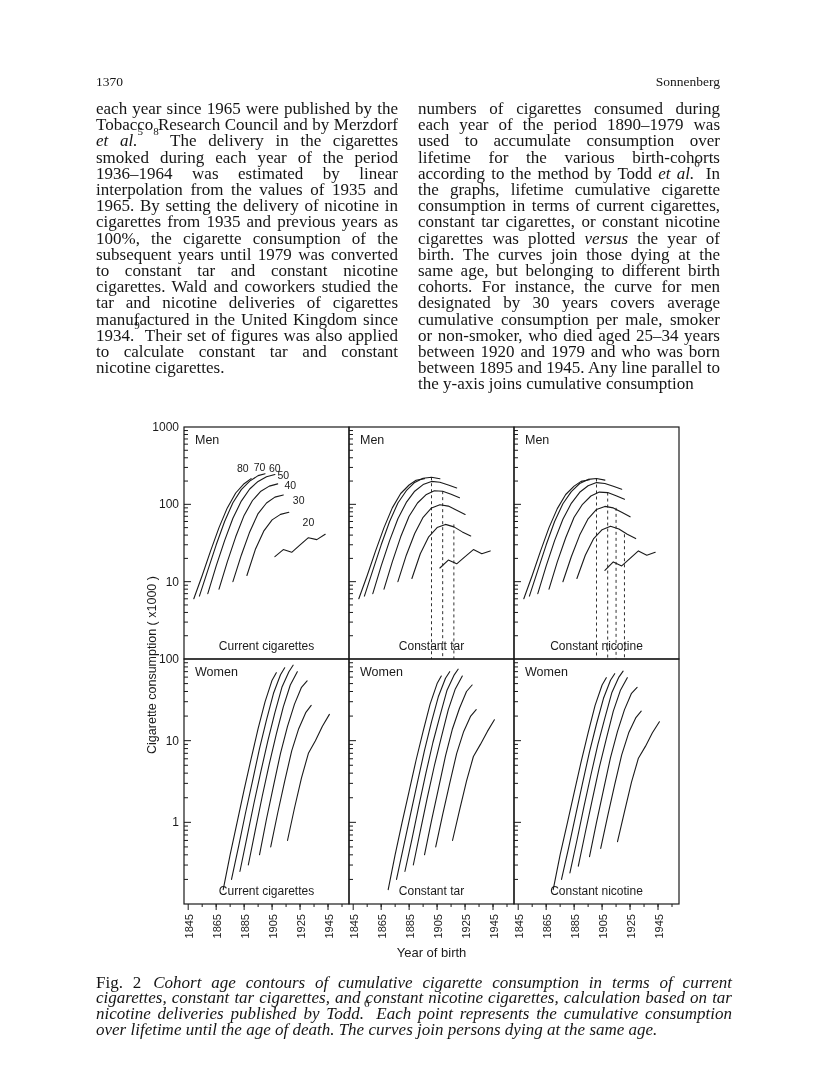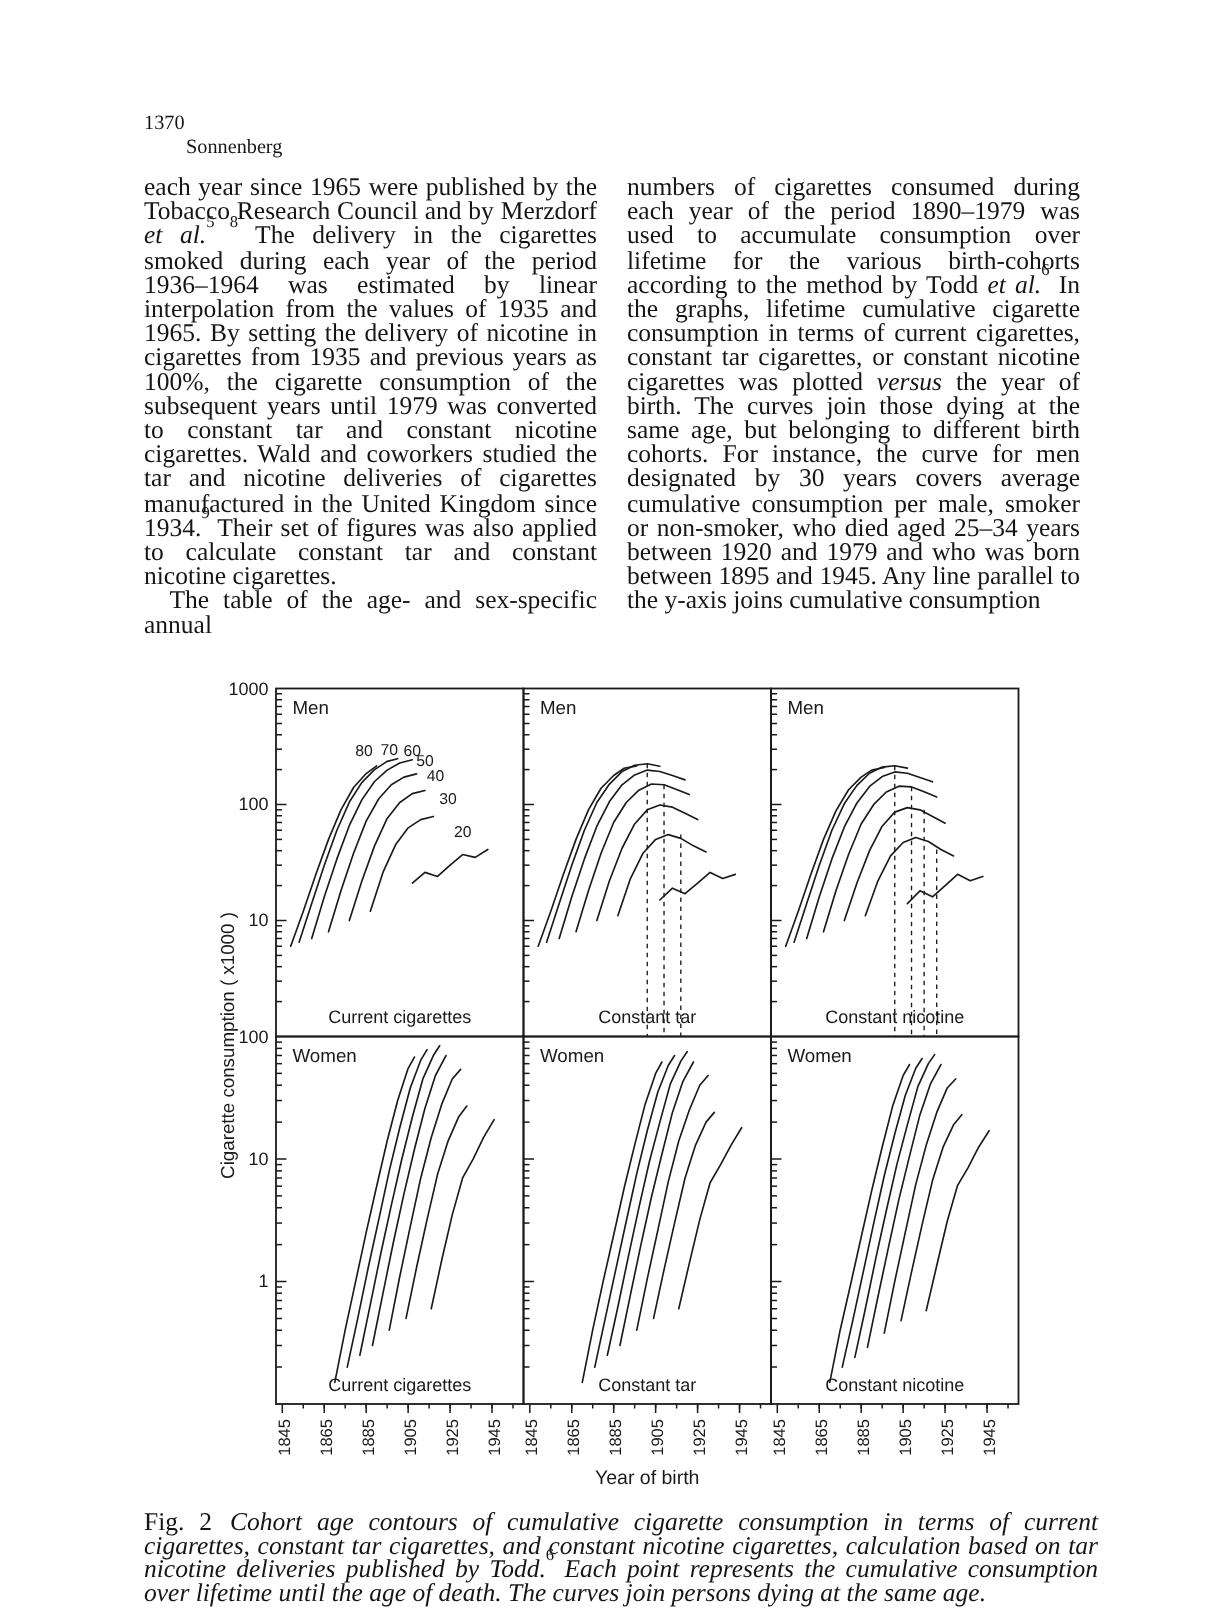--- a/index.html
+++ b/index.html
@@ -1,21 +1,21 @@
 <!DOCTYPE html>
 <html><head>
 <meta charset="utf-8">
 <style>
   html,body{margin:0;padding:0;}
   body{
     width:816px;height:1074px;background:#ffffff;color:#151515;
     font-family:"Liberation Serif", serif;position:relative;overflow:hidden;
   }
   .page{padding:74px 96px 0 96px;width:624px;}
-  .hdr{display:flex;justify-content:space-between;align-items:flex-start;font-size:13.5px;margin-bottom:11px;flex-direction:column;}
+  .hdr{display:flex;justify-content:space-between;align-items:center;font-size:13.5px;margin-bottom:11px;}
   .hdr .author{margin-left:28px;}
   .cols{display:flex;gap:20px;}
   .col{width:302px;font-size:17px;line-height:16.2px;text-align:justify;}
   .col p{margin:0;}
   .col p.indent{text-indent:17px;}
   sup{font-size:0.65em;line-height:0;position:relative;top:-0.45em;}
   .figure{margin-top:24px;margin-left:48px;width:600px;height:548px;}
   .figure svg text{font-family:"Liberation Sans", sans-serif;fill:#1a1a1a;}
   .caption{width:636px;font-size:17px;line-height:15.7px;text-align:justify;margin-top:10px;}
   .caption i{font-style:italic;}
@@ -27,21 +27,20 @@
 <div class="page">
 
   <div class="hdr">
     <span>1370</span>
     <span class="author">Sonnenberg</span>
   </div>
 
   <div class="cols">
     <div class="col">
       <p><span>each year since 1965 were published by the Tobacco Research Council and by Merzdorf </span><i>et al.</i><sup>5 8</sup><span> The delivery in the cigarettes smoked during each year of the period 1936–1964 was estimated by linear interpolation from the values of 1935 and 1965. By setting the delivery of nicotine in cigarettes from 1935 and previous years as 100%, the cigarette consumption of the subsequent years until 1979 was converted to constant tar and constant nicotine cigarettes. Wald and coworkers studied the tar and nicotine deliveries of cigarettes manufactured in the United Kingdom since 1934.</span><sup>9</sup><span> Their set of figures was also applied to calculate constant tar and constant nicotine cigarettes.</span></p>
-      <p class="indent"><span>The table of the age- and sex-specific annual</span></p>
     </div>
     <div class="col">
       <p><span>numbers of cigarettes consumed during each year of the period 1890–1979 was used to accumulate consumption over lifetime for the various birth-cohorts according to the method by Todd </span><i>et al.</i><sup>6</sup><span> In the graphs, lifetime cumulative cigarette consumption in terms of current cigarettes, constant tar cigarettes, or constant nicotine cigarettes was plotted </span><i>versus</i><span> the year of birth. The curves join those dying at the same age, but belonging to different birth cohorts. For instance, the curve for men designated by 30 years covers average cumulative consumption per male, smoker or non-smoker, who died aged 25–34 years between 1920 and 1979 and who was born between 1895 and 1945. Any line parallel to the y-axis joins cumulative consumption</span></p>
     </div>
   </div>
 
   <div class="figure">
     <svg id="figure-svg" width="600" height="548" viewBox="0 0 600 548">
         <g>
           <rect x="40" y="10" width="165" height="232" fill="none" stroke="#1a1a1a" stroke-width="1.2"></rect>

